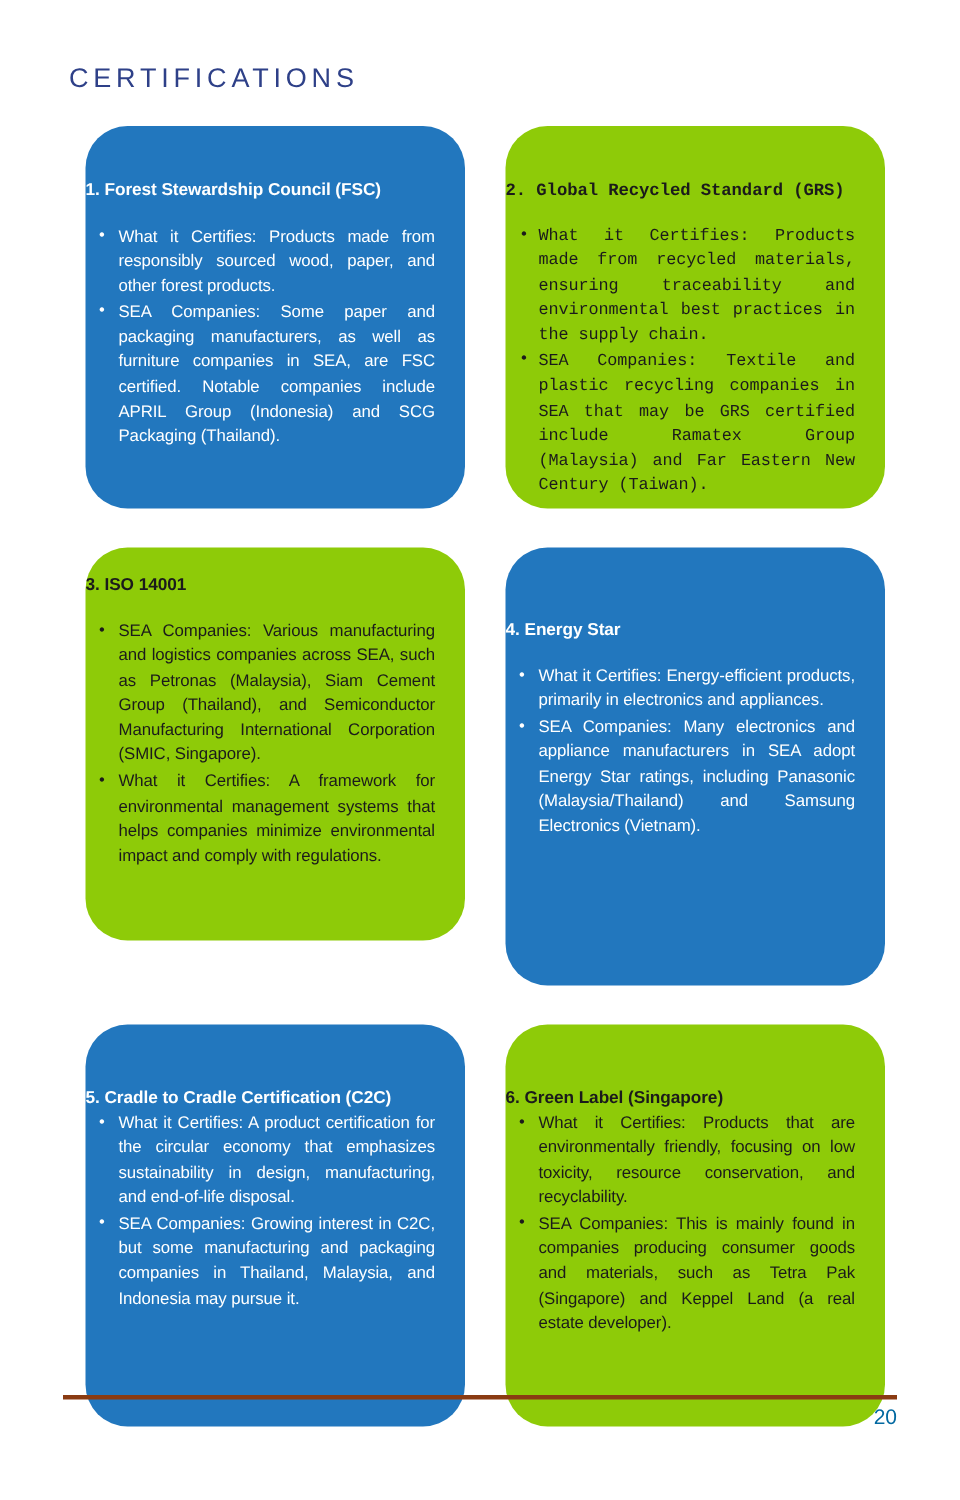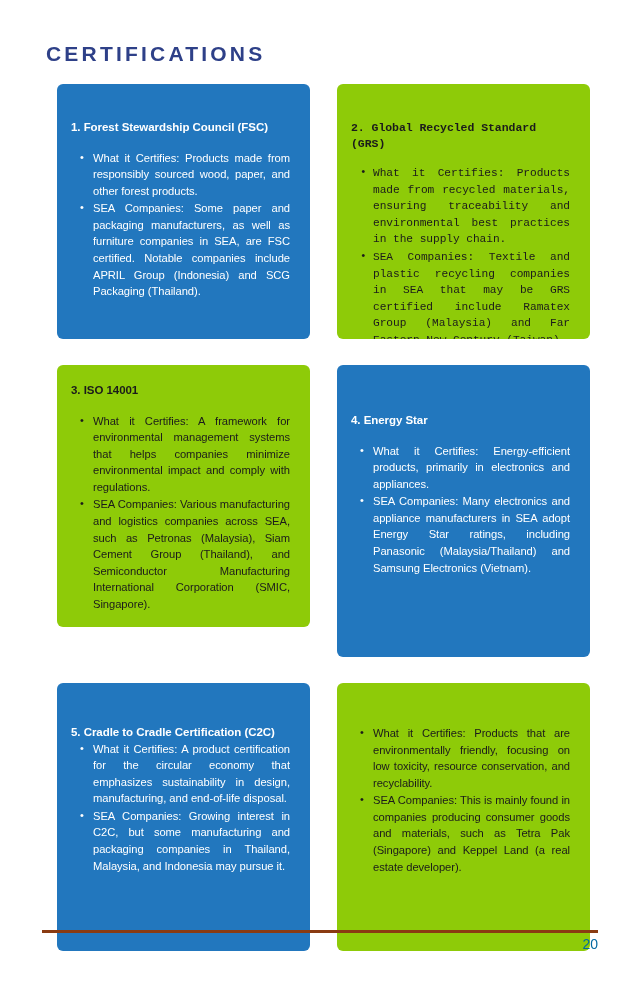--- a/index.html
+++ b/index.html
@@ -20,43 +20,43 @@
     width: 640px;
     height: 1000px;
     box-sizing: border-box;
   }
 
   
   .page-title {
     position: absolute;
     left: 46px;
     top: 42px;
-    font-size: 21px;
-    font-weight: bold;
+    font-size: 18px;
+    font-weight: normal;
     letter-spacing: 3.2px;
     color: #2e4088;
     font-family: "Liberation Sans", sans-serif;
   }
 
   
   .cards {
     position: absolute;
     left: 57px;
     top: 84px;
     width: 533px;
     display: grid;
     grid-template-columns: 253px 253px;
     column-gap: 27px;
     row-gap: 26px;
   }
 
   .card {
-    border-radius: 6px;
+    border-radius: 28px;
     box-sizing: border-box;
-    padding: 26px 18px 22px 14px;
+    padding: 26px 18px 22px 0;
     overflow: hidden;
     position: relative;
   }
   .card.blue {
     background: #2277be;
     color: #ffffff;
   }
   .card.green {
     background: #8ecb08;
     color: #1b1b1b;
@@ -143,42 +143,43 @@
       <div class="card-title">2. Global Recycled Standard (GRS)</div>
       <ul>
         <li>What it Certifies: Products made from recycled materials, ensuring traceability and environmental best practices in the supply chain.</li>
         <li>SEA Companies: Textile and plastic recycling companies in SEA that may be GRS certified include Ramatex Group (Malaysia) and Far Eastern New Century (Taiwan).</li>
       </ul>
     </div>
 
     <div class="card green c3">
       <div class="card-title">3. ISO 14001</div>
       <ul>
+        <li>SEA Companies: Various manufacturing and logistics companies across SEA, such as Petronas (Malaysia), Siam Cement Group (Thailand), and Semiconductor Manufacturing International Corporation (SMIC, Singapore).</li>
         <li>What it Certifies: A framework for environmental management systems that helps companies minimize environmental impact and comply with regulations.</li>
-        <li>SEA Companies: Various manufacturing and logistics companies across SEA, such as Petronas (Malaysia), Siam Cement Group (Thailand), and Semiconductor Manufacturing International Corporation (SMIC, Singapore).</li>
       </ul>
     </div>
 
     <div class="card blue c4">
       <div class="card-title">4.  Energy Star</div>
       <ul>
         <li>What it Certifies: Energy-efficient products, primarily in electronics and appliances.</li>
         <li>SEA Companies: Many electronics and appliance manufacturers in SEA adopt Energy Star ratings, including Panasonic (Malaysia/Thailand) and Samsung Electronics (Vietnam).</li>
       </ul>
     </div>
 
     <div class="card blue c5">
       <div class="card-title">5.  Cradle to Cradle Certification (C2C)</div>
       <ul>
         <li>What it Certifies: A product certification for the circular economy that emphasizes sustainability in design, manufacturing, and end-of-life disposal.</li>
         <li>SEA Companies: Growing interest in C2C, but some manufacturing and packaging companies in Thailand, Malaysia, and Indonesia may pursue it.</li>
       </ul>
     </div>
 
     <div class="card green c6">
+      <div class="card-title">6.  Green Label (Singapore)</div>
       <ul>
         <li>What it Certifies: Products that are environmentally friendly, focusing on low toxicity, resource conservation, and recyclability.</li>
         <li>SEA Companies: This is mainly found in companies producing consumer goods and materials, such as Tetra Pak (Singapore) and Keppel Land (a real estate developer).</li>
       </ul>
     </div>
 
   </div>
 
   <div class="footer-rule"></div>
   <div class="page-number">20</div>

